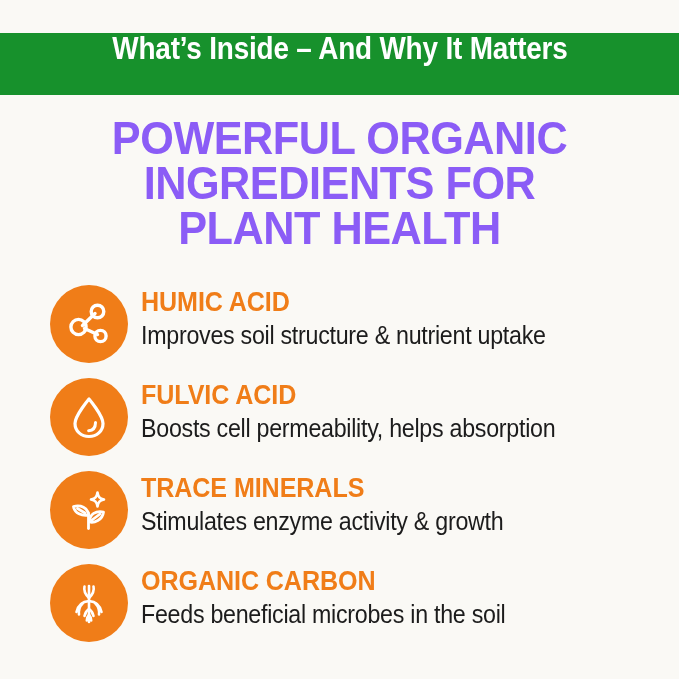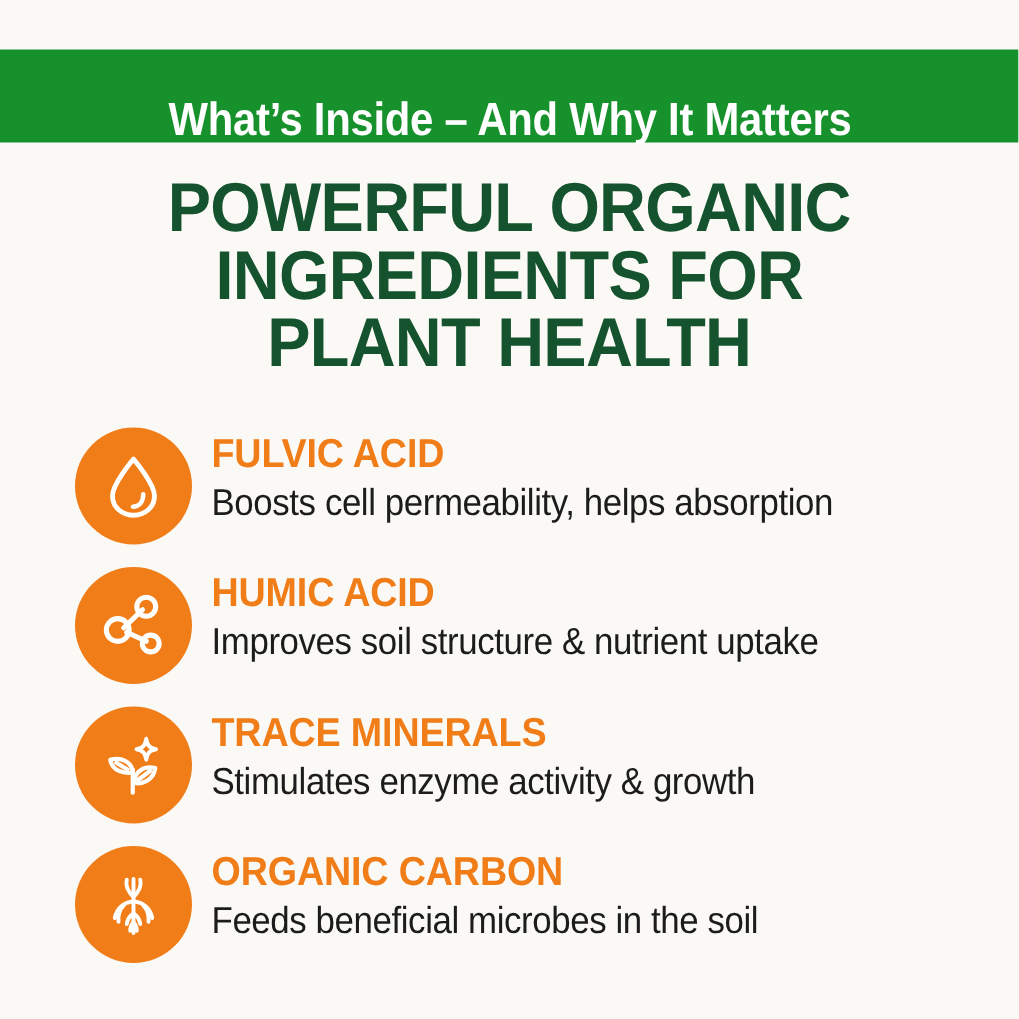--- a/index.html
+++ b/index.html
@@ -27,21 +27,21 @@
 
   
   .banner {
     position: absolute;
     left: 0;
     top: 33px;
     width: 679px;
     height: 62px;
     background: #17912c;
     display: flex;
-    align-items: flex-end;
+    align-items: flex-start;
     justify-content: center;
   }
   .banner-text {
     color: #ffffff;
     font-family: "Liberation Sans", sans-serif;
     font-size: 31px;
     font-weight: bold;
     letter-spacing: -0.2px;
     transform: scaleX(0.9);
     transform-origin: center center;
@@ -49,21 +49,21 @@
     line-height: 1;
   }
 
   
   .headline {
     position: absolute;
     left: 0;
     top: 116px;
     width: 679px;
     text-align: center;
-    color: #14532d;
+    color: #8b5cf6;
     font-family: "Liberation Sans", sans-serif;
     font-weight: bold;
     font-size: 46px;
     line-height: 45px;
     letter-spacing: -0.5px;
   }
   .headline .hl-line {
     display: block;
     transform: scaleX(0.94);
     transform-origin: center center;
@@ -142,51 +142,51 @@
     <span class="hl-line">POWERFUL ORGANIC</span>
     <span class="hl-line">INGREDIENTS FOR</span>
     <span class="hl-line">PLANT HEALTH</span>
   </div>
 
   <div class="features">
 
     <div class="feature-row">
       <div class="icon-badge">
         <svg width="50" height="50" viewBox="0 0 50 50" aria-hidden="true">
-          <path d="M25 7 C25 7 11 23.5 11 31.5 C11 39.2 17.3 44.5 25 44.5 C32.7 44.5 39 39.2 39 31.5 C39 23.5 25 7 25 7 Z" fill="none" stroke="#ffffff" stroke-width="3.2" stroke-linejoin="round"></path>
-          <path d="M31.5 30.5 C31.5 35.6 28.8 38.6 24.6 38.8" fill="none" stroke="#ffffff" stroke-width="3.0" stroke-linecap="round"></path>
-        </svg>
-      </div>
-      <div class="feature-text">
-        <div class="feature-title">FULVIC ACID</div>
-        <div class="feature-desc">Boosts cell permeability, helps absorption</div>
-      </div>
-    </div>
-
-    <div class="feature-row">
-      <div class="icon-badge">
-        <svg width="50" height="50" viewBox="0 0 50 50" aria-hidden="true">
           <g fill="none" stroke="#ffffff" stroke-width="3.4" stroke-linecap="round">
             <line x1="18.5" y1="26.5" x2="31" y2="14.5"></line>
             <line x1="20.5" y1="29.5" x2="33.5" y2="35.5"></line>
           </g>
           <circle cx="33.5" cy="12.5" r="6.3" fill="none" stroke="#ffffff" stroke-width="3.4"></circle>
           <circle cx="14.5" cy="28" r="7.6" fill="none" stroke="#ffffff" stroke-width="3.4"></circle>
           <circle cx="36.5" cy="37" r="5.6" fill="none" stroke="#ffffff" stroke-width="3.4"></circle>
         </svg>
       </div>
       <div class="feature-text">
         <div class="feature-title">HUMIC ACID</div>
         <div class="feature-desc">Improves soil structure &amp; nutrient uptake</div>
       </div>
     </div>
 
     <div class="feature-row">
       <div class="icon-badge">
         <svg width="50" height="50" viewBox="0 0 50 50" aria-hidden="true">
+          <path d="M25 7 C25 7 11 23.5 11 31.5 C11 39.2 17.3 44.5 25 44.5 C32.7 44.5 39 39.2 39 31.5 C39 23.5 25 7 25 7 Z" fill="none" stroke="#ffffff" stroke-width="3.2" stroke-linejoin="round"></path>
+          <path d="M31.5 30.5 C31.5 35.6 28.8 38.6 24.6 38.8" fill="none" stroke="#ffffff" stroke-width="3.0" stroke-linecap="round"></path>
+        </svg>
+      </div>
+      <div class="feature-text">
+        <div class="feature-title">FULVIC ACID</div>
+        <div class="feature-desc">Boosts cell permeability, helps absorption</div>
+      </div>
+    </div>
+
+    <div class="feature-row">
+      <div class="icon-badge">
+        <svg width="50" height="50" viewBox="0 0 50 50" aria-hidden="true">
           <g fill="none" stroke="#ffffff" stroke-width="2.8" stroke-linecap="round" stroke-linejoin="round">
 
             <path d="M24.5 43.5 L24.5 28"></path>
 
             <path d="M24.5 30 C18 31 10.5 28.5 9.5 21.5 C16.5 19.5 24 22.5 24.5 30 Z"></path>
             <path d="M13.5 23.5 L21 28"></path>
 
             <path d="M25.5 37 C30 38 38.5 35.5 39.5 27 C32 25.5 25.5 29 25.5 37 Z"></path>
             <path d="M36 29 L28 35"></path>
           </g>

